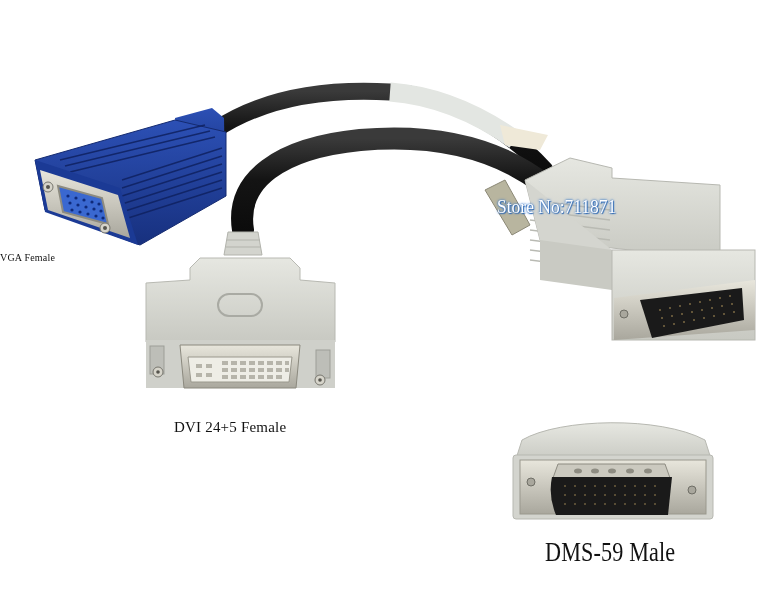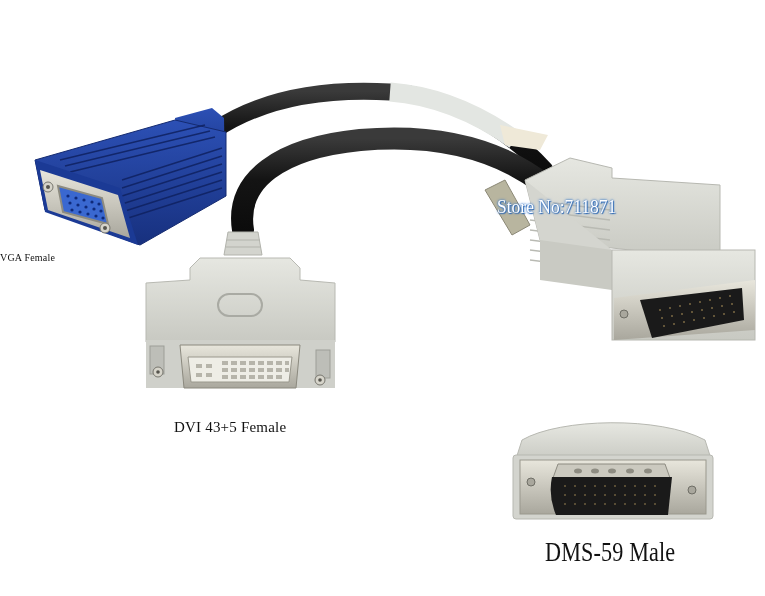--- a/index.html
+++ b/index.html
@@ -257,16 +257,16 @@
           <circle cx="635" cy="504" r="1"></circle>
           <circle cx="645" cy="504" r="1"></circle>
           <circle cx="655" cy="504" r="1"></circle>
       </g>
       <circle cx="531" cy="482" r="4" fill="#a9a79d" stroke="#6f6e66"></circle>
       <circle cx="692" cy="490" r="4" fill="#a9a79d" stroke="#6f6e66"></circle>
     </g>
   </svg>
 
   <div class="label label-vga">VGA Female</div>
-  <div class="label label-dvi">DVI 43+5 Female</div>
+  <div class="label label-dvi">DVI 24+5 Female</div>
   <div class="label label-dms">DMS-59 Male</div>
   <div class="watermark">Store No:711871</div>
 </div>
 
 </body></html>

